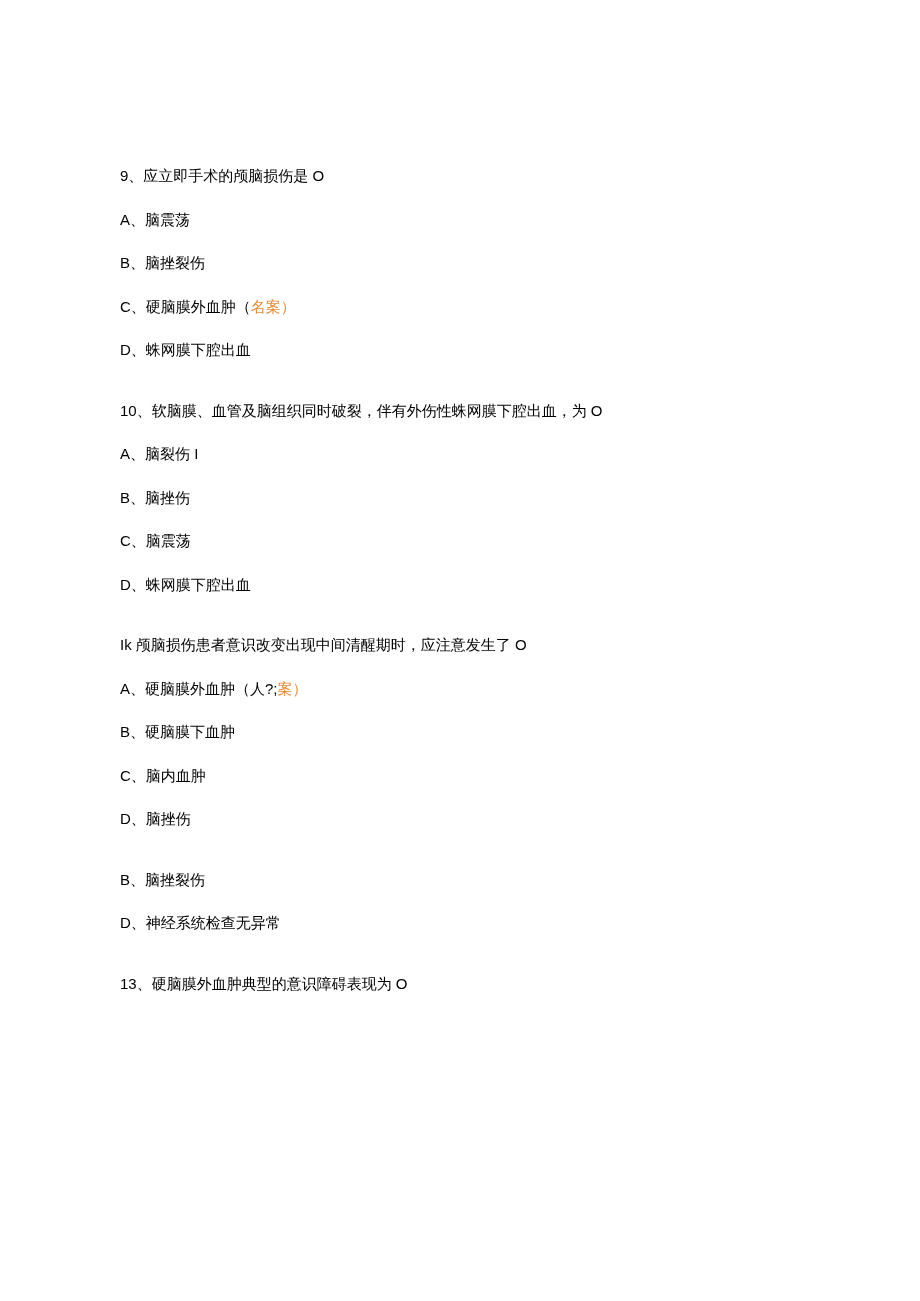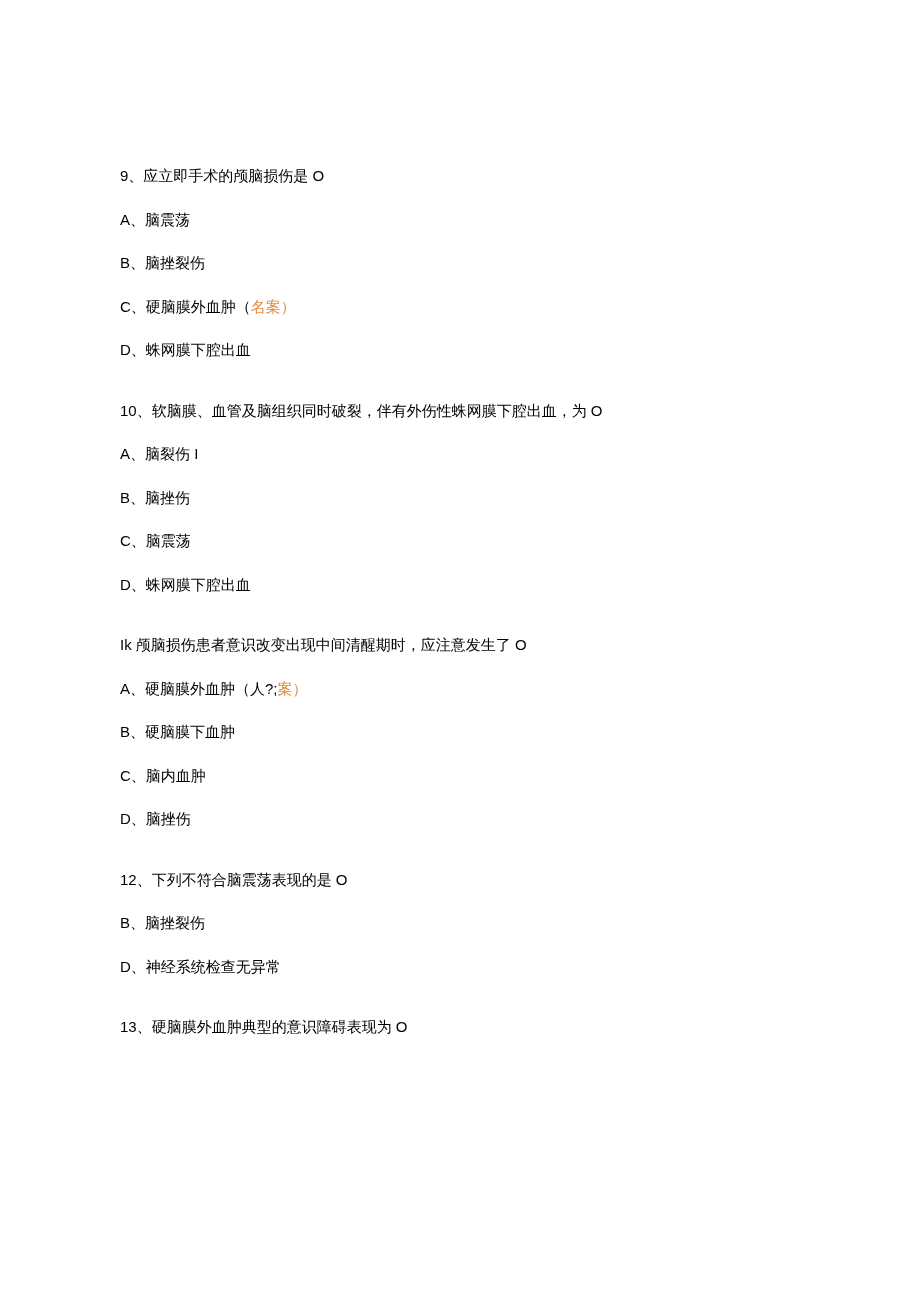--- a/index.html
+++ b/index.html
@@ -55,20 +55,19 @@
   <div class="line">Ik 颅脑损伤患者意识改变出现中间清醒期时，应注意发生了 O</div>
   <div class="line mixed-text">
     <span>A、硬脑膜外血肿（人?;</span><span class="answer-mark">案）</span>
   </div>
   <div class="line">B、硬脑膜下血肿</div>
   <div class="line">C、脑内血肿</div>
   <div class="line">D、脑挫伤</div>
 </div>
 
 <div class="question-block">
-  <div class="line">12、下列不符合脑震荡表现的是 O</div>
   <div class="line">B、脑挫裂伤</div>
   <div class="line">D、神经系统检查无异常</div>
 </div>
 
 <div class="question-block">
   <div class="line">13、硬脑膜外血肿典型的意识障碍表现为 O</div>
 </div>
 
 </body></html>

